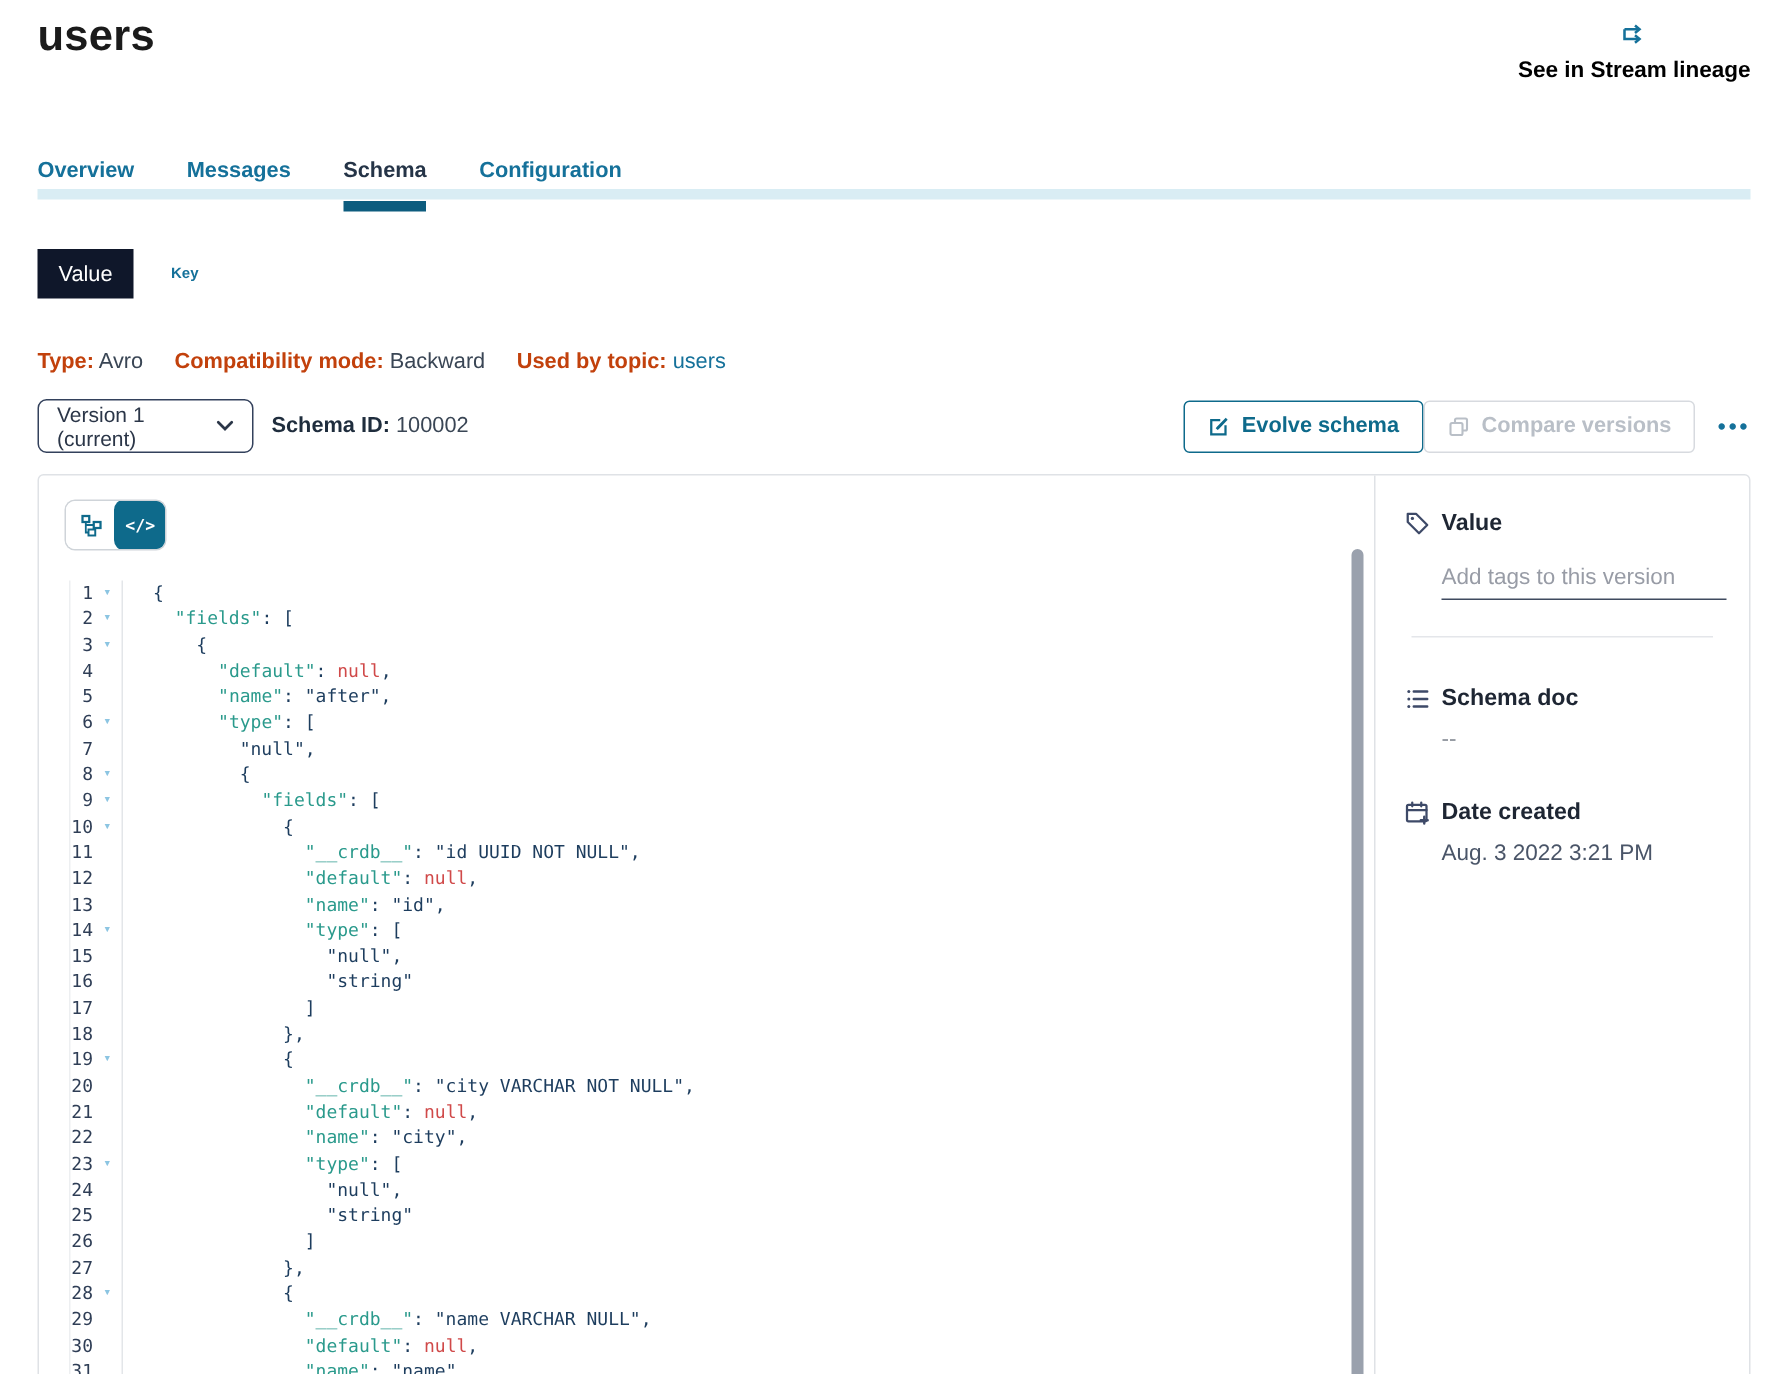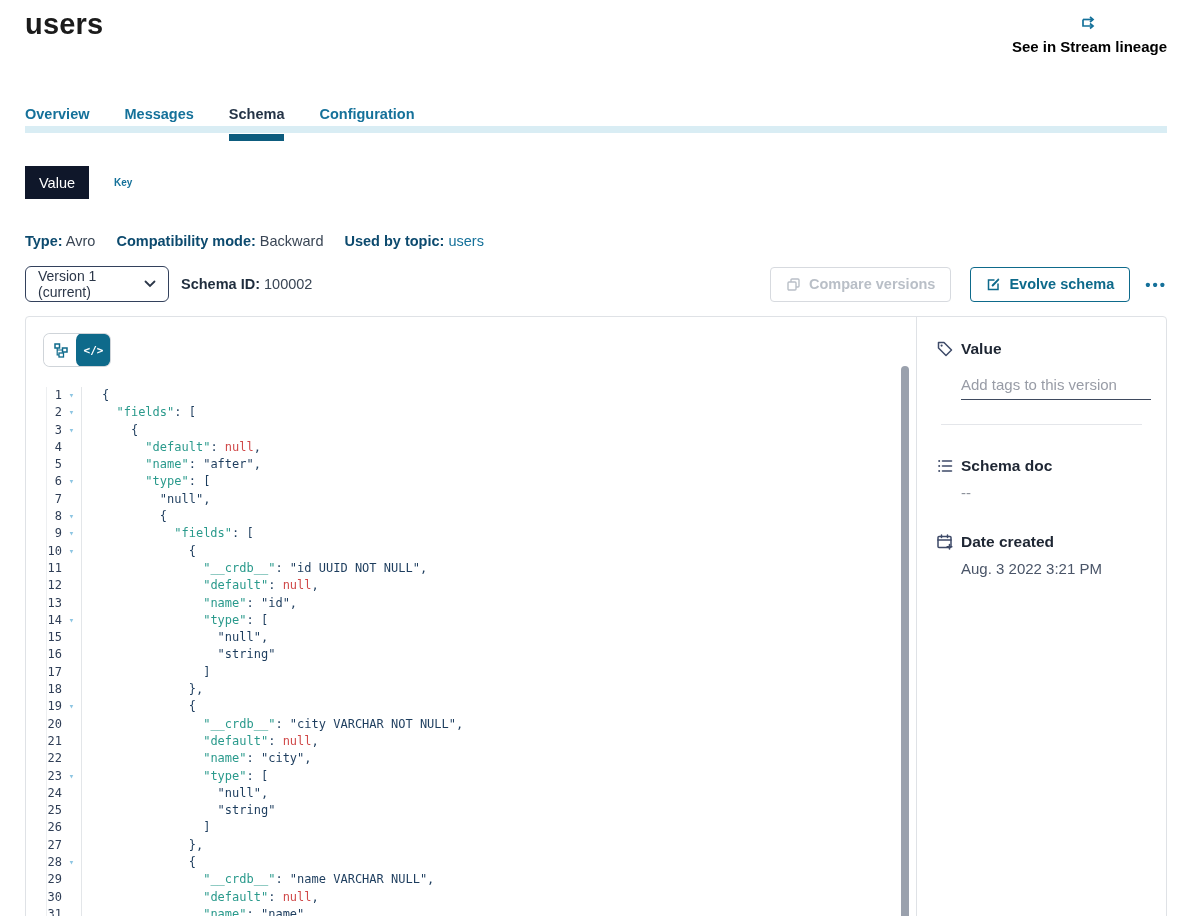--- a/index.html
+++ b/index.html
@@ -21,21 +21,21 @@
   .tab.active::after { content:""; position:absolute; left:0; right:0; bottom:-8px; height:7px; background:#0d5c7e; z-index:1; }
 
   
   .vk-row { display:flex; align-items:center; gap:25px; margin-top:33px; }
   .value-btn { background:#0f172a; color:#fff; font-size:14.5px; border:none; border-radius:0;
                padding:7px 14px; height:33px; cursor:pointer; }
   .key-link { color:#15719a; font-size:10px; font-weight:600; cursor:pointer; }
 
   
   .meta-row { display:flex; gap:21px; margin-top:34px; font-size:14.5px; color:#3a4655; }
-  .meta-row b { color:#0c4a6e; font-weight:700; }
+  .meta-row b { color:#c2410c; font-weight:700; }
   .meta-link { color:#15719a; cursor:pointer; }
 
   
   .version-bar { display:flex; align-items:center; margin-top:17px; }
   .version-select { display:flex; align-items:center; justify-content:space-between; width:144px; height:36px;
                     border:1px solid #33415c; border-radius:6px; padding:0 12px; font-size:14px; color:#2b3648;
                     cursor:pointer; background:#fff; }
   .schema-id { margin-left:12px; font-size:14.5px; color:#3a4655;text-align:right; }
   .schema-id b { color:#1f2d3d; }
   .btn-group { margin-left:auto; display:flex; align-items:center; }
@@ -127,37 +127,37 @@
       <span>Version 1 (current)</span>
       <span class="sb-icon">
         <svg width="12" height="8" viewBox="0 0 12 8" fill="none" stroke="#2b3648" stroke-width="1.8" stroke-linecap="round">
             <path d="M1.5 1.5 L6 6 L10.5 1.5"></path>
           </svg>
       </span>
     </div>
     <span class="schema-id"><b>Schema ID:</b> <span>100002</span></span>
 
     <div class="btn-group">
+      <button class="btn outline">
+        <span class="sb-icon">
+          <svg width="15" height="15" viewBox="0 0 15 15" fill="none" stroke="#0e6a8b" stroke-width="1.5">
+            <path d="M8.5 3 H2.5 V12.5 H12 V6.5"></path>
+              <path d="M12.8 2.2 L6.8 8.2 L6.2 9 L7 8.4 Z" stroke-width="1.8"></path>
+          </svg>
+        </span>
+        <span>Evolve schema</span>
+      </button>
       <button class="btn disabled">
         <span class="sb-icon">
           <svg width="15" height="15" viewBox="0 0 15 15" fill="none" stroke="#b9bfc7" stroke-width="1.4">
             <rect x="5" y="2" width="8" height="8" rx="1"></rect>
               <rect x="2" y="5" width="8" height="8" rx="1" fill="#fff"></rect>
           </svg>
         </span>
         <span>Compare versions</span>
-      </button>
-      <button class="btn outline">
-        <span class="sb-icon">
-          <svg width="15" height="15" viewBox="0 0 15 15" fill="none" stroke="#0e6a8b" stroke-width="1.5">
-            <path d="M8.5 3 H2.5 V12.5 H12 V6.5"></path>
-              <path d="M12.8 2.2 L6.8 8.2 L6.2 9 L7 8.4 Z" stroke-width="1.8"></path>
-          </svg>
-        </span>
-        <span>Evolve schema</span>
       </button>
       <span class="more-dots">•••</span>
     </div>
   </div>
 
   <div class="panel">
 
     <div class="code-pane">
       <div class="seg-control">
         <div class="seg-btn plain">

